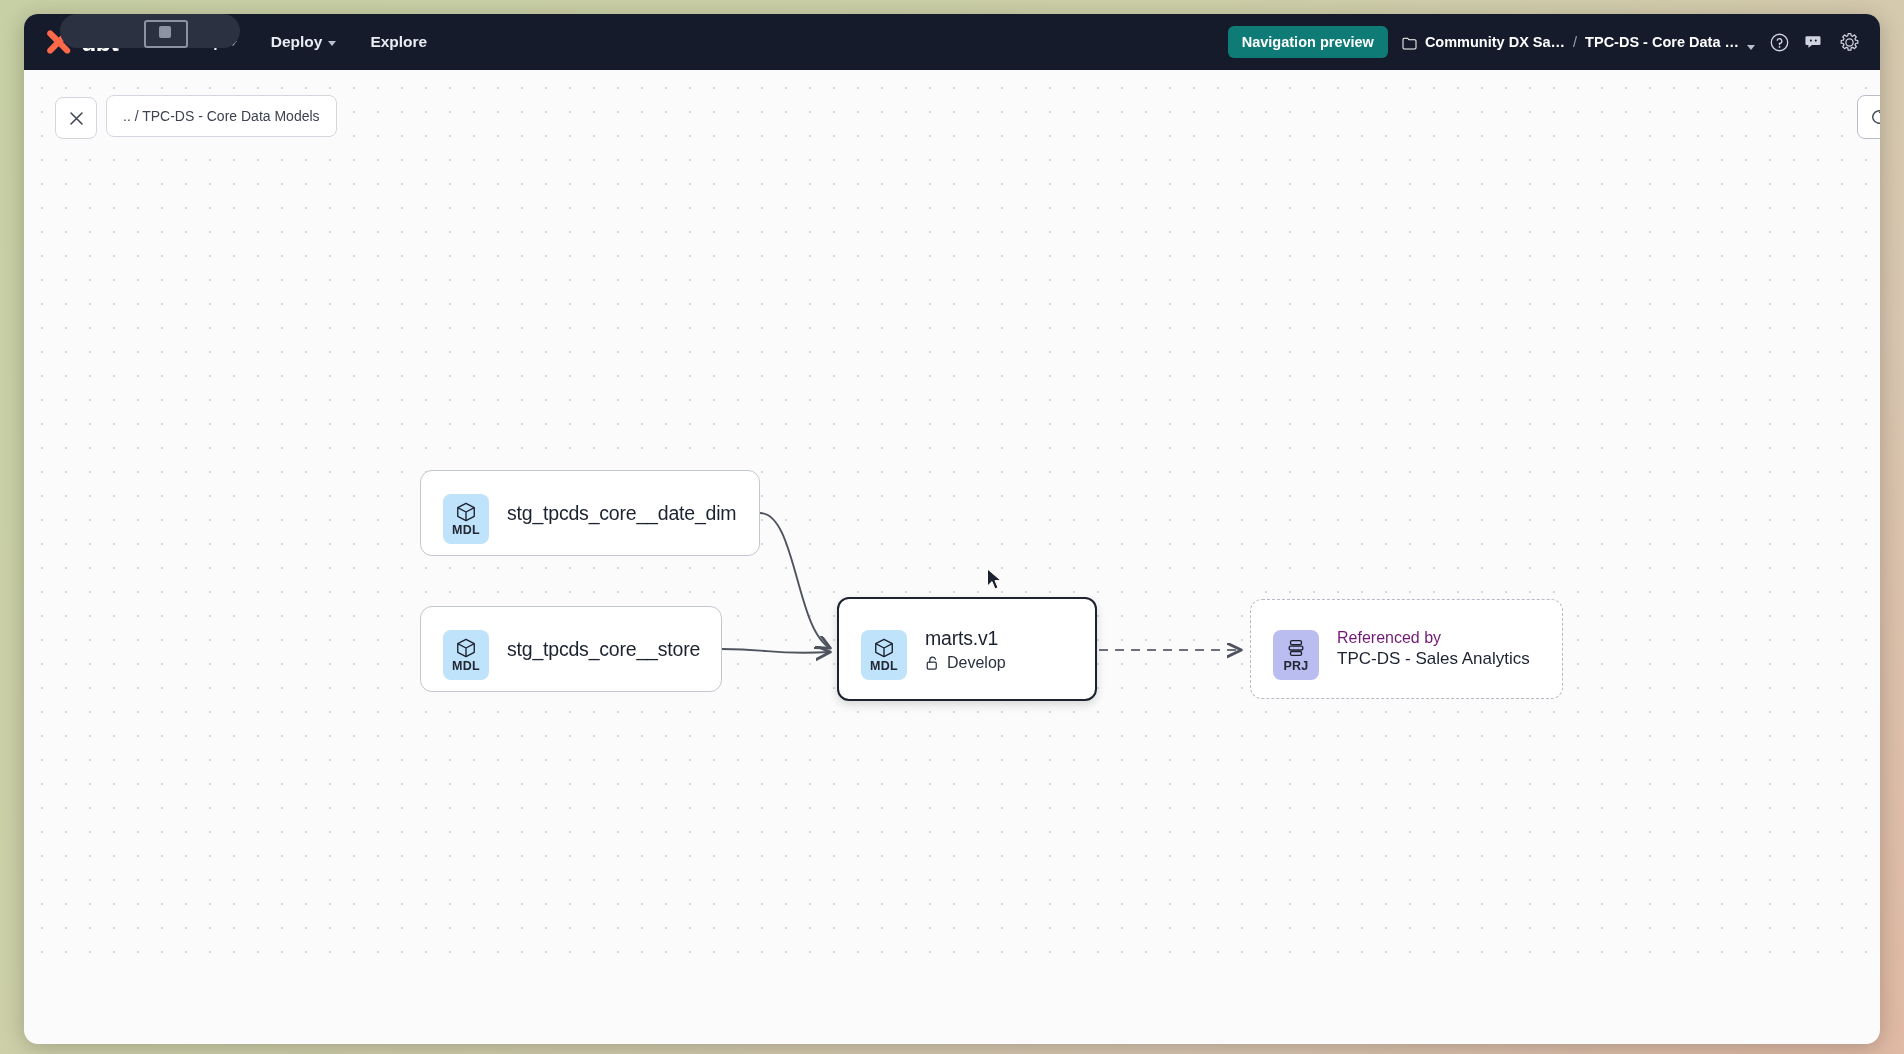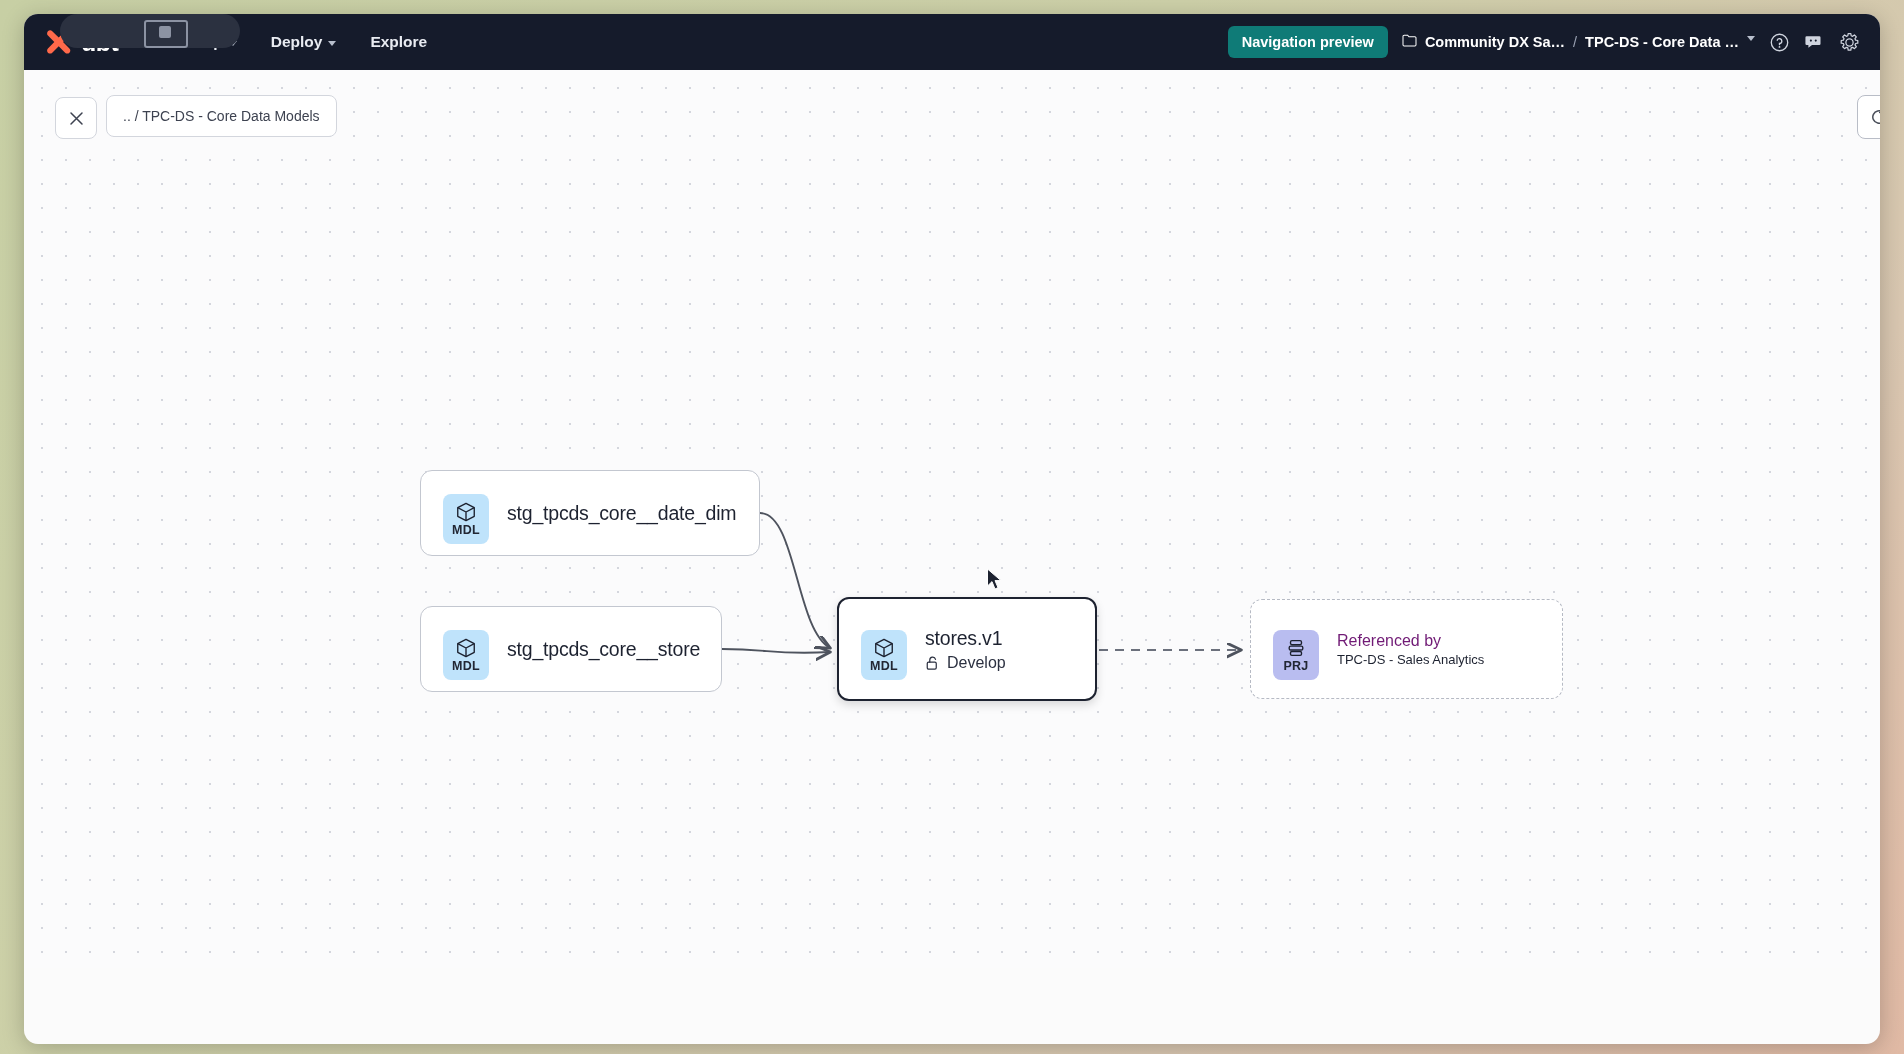--- a/index.html
+++ b/index.html
@@ -100,21 +100,21 @@
   #nav-preview-badge {
     background: #0f7b77;
     color: #ffffff;
     font-size: 14.5px;
     font-weight: bold;
     padding: 8px 14px;
     border-radius: 6px;
     cursor: pointer;
   }
   #breadcrumb-nav {
-    display: flex; align-items: flex-start; gap: 8px;
+    display: flex; align-items: flex-end; gap: 8px;
     color: #ffffff;
     font-size: 14.5px;
     font-weight: bold;
   }
   #breadcrumb-nav .sep { color: #9aa2b3; font-weight: normal; }
   .folder-icon { width: 15px; height: 13px; display: block; }
   .hicon { width: 21px; height: 21px; display: block; cursor: pointer; }
 
   
   #canvas {
@@ -231,21 +231,21 @@
     display: flex; align-items: center; gap: 7px;
     font-size: 16px;
     color: #2b3040;
     margin-top: 4px;
   }
   .node-pre {
     font-size: 16px;
     color: #701a75;
   }
   .node-strong {
-    font-size: 13px;
+    font-size: 17px;
     color: #1d2230;
     white-space: nowrap;
     margin-top: 2px;
   }
   #zoom-ctl {
     position: absolute;
     left: 1833px; top: 938px;
     width: 34px; height: 66px;
     background: #ffffff;
     border: 1px solid #d3d6dd;
@@ -381,21 +381,21 @@
 
       <div class="node selected" style="left:813px;top:527px;width:260px;height:104px;">
         <div class="badge mdl">
           <svg width="22" height="22" viewBox="0 0 24 24">
             <path d="M12 2.6 L21 7.3 V16.7 L12 21.4 L3 16.7 V7.3 Z" fill="none" stroke="#1d2230" stroke-width="1.5" stroke-linejoin="round"></path>
             <path d="M3 7.3 L12 12 L21 7.3 M12 12 V21.4" fill="none" stroke="#1d2230" stroke-width="1.5" stroke-linejoin="round"></path>
           </svg>
           <span class="badge-label">MDL</span>
         </div>
         <div>
-          <div class="node-title">stores.v1</div>
+          <div class="node-title">marts.v1</div>
           <div class="node-sub">
             <svg width="15" height="16" viewBox="0 0 16 17">
               <rect x="2.4" y="7.6" width="9.6" height="7.4" rx="1.4" fill="none" stroke="#2b3040" stroke-width="1.3"></rect>
               <path d="M5.1 7.6 V5.3 A3.1 3.1 0 0 1 11.2 4.6" fill="none" stroke="#2b3040" stroke-width="1.3" stroke-linecap="round"></path>
             </svg>
             <span>Develop</span>
           </div>
         </div>
       </div>
 

